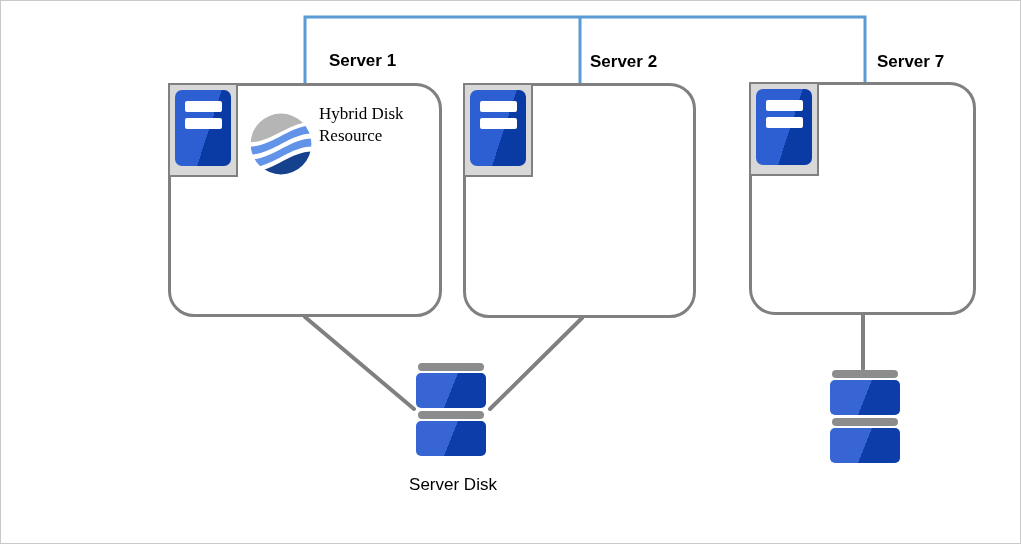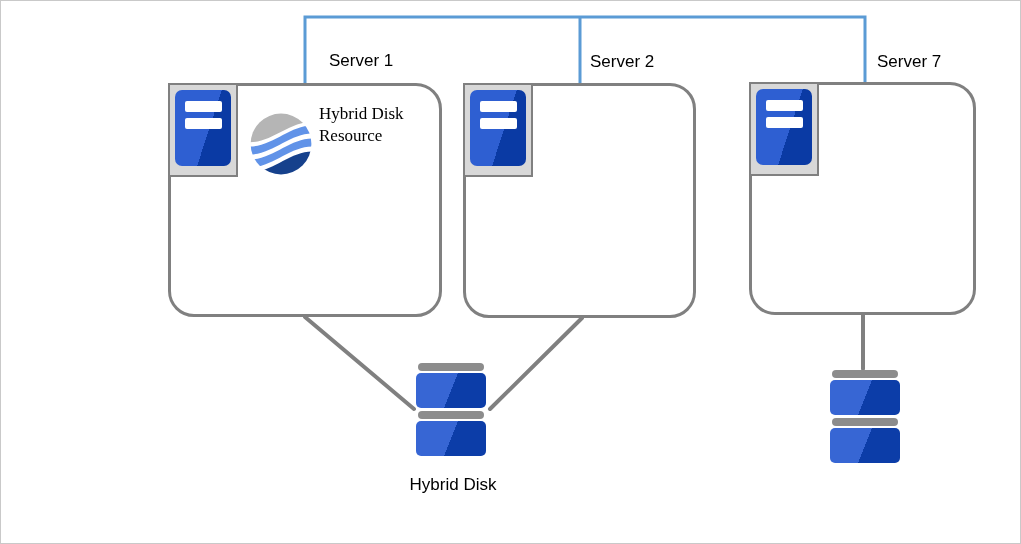--- a/index.html
+++ b/index.html
@@ -16,21 +16,21 @@
   .chip{
     position:absolute;width:70px;height:94px;background:#d8d8d8;border:2px solid #808080;
     box-sizing:border-box;padding:5px 5px 9px 5px;
   }
   .chip-blue{
     width:56px;height:76px;border-radius:7px;position:relative;
     background:linear-gradient(108deg,#2e5fd2 58%,#0a3aa4 58%);
   }
   .chip-bar{position:absolute;left:10px;width:37px;height:11px;background:#fff;border-radius:2px;}
   .chip-bar.b1{top:11px;} .chip-bar.b2{top:28px;}
-  .lbl{position:absolute;font-size:17px;line-height:20px;white-space:nowrap;}
+  .lbl{position:absolute;font-size:17px;line-height:20px;white-space:nowrap;font-weight:bold;}
   .hybrid-label{position:absolute;left:318px;top:102px;width:85px;font-size:17px;line-height:22px;font-family:Liberation Serif, serif;}
   .wave-icon{position:absolute;left:249px;top:112px;}
   .disk{position:absolute;width:70px;}
   .cap{width:66px;height:8px;background:#8c8c8c;border-radius:4px;margin:0 auto;}
   .platter{
     width:70px;height:35px;border-radius:5px;margin:2px 0 3px 0;
     background:linear-gradient(112deg,#3766d4 50%,#0c3da8 50%);
   }
   .caption{position:absolute;width:320px;text-align:center;font-size:17px;line-height:23px;}
   .caption span{display:block;}
@@ -96,18 +96,18 @@
   </div>
 
   <div class="disk" style="left:829px;top:369px">
     <div class="cap"></div>
     <div class="platter"></div>
     <div class="cap"></div>
     <div class="platter"></div>
   </div>
 
   <div class="caption" style="left:292px;top:472px">
-    <span>Hybrid Disk</span>
+    <span>Server Disk</span>
   </div>
   <div class="caption" style="left:700px;top:473px">
   </div>
 
 </div>
 
 </body></html>

